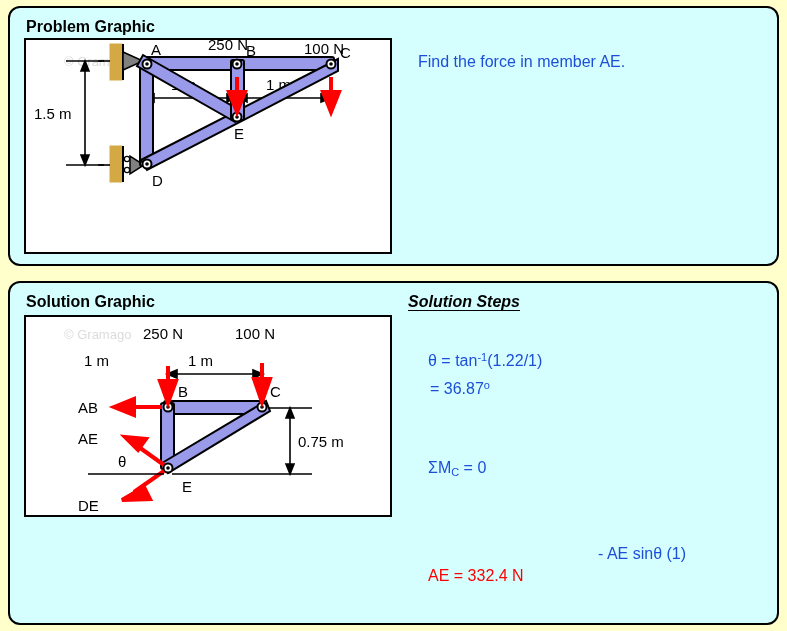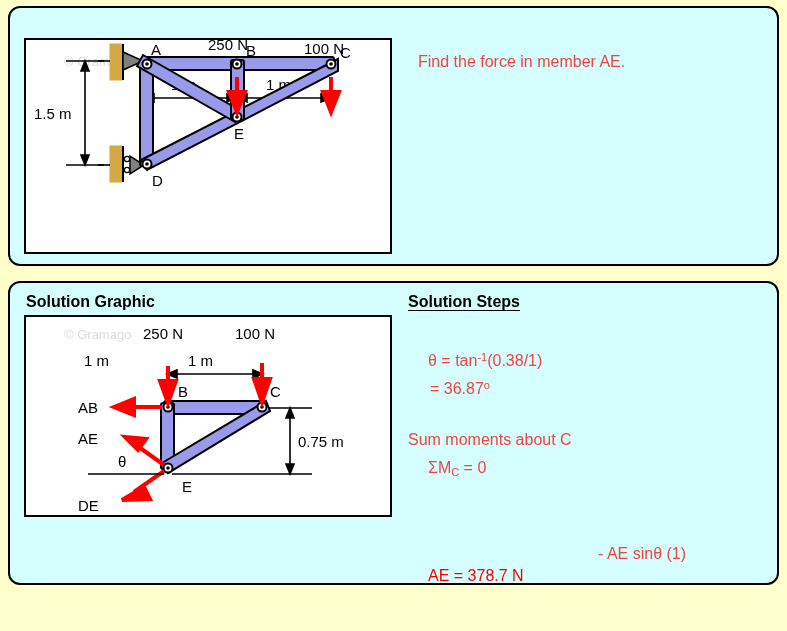--- a/index.html
+++ b/index.html
@@ -15,21 +15,21 @@
     overflow: hidden;
   }
   .panel {
     position: absolute;
     background: #d5ffff;
     border: 2px solid #000;
     border-radius: 12px;
     box-sizing: border-box;
   }
   #panel-problem { left: 8px;  top: 6px;   width: 771px; height: 260px; }
-  #panel-solution{ left: 8px;  top: 281px; width: 771px; height: 304px; }
+  #panel-solution{ left: 8px;  top: 281px; width: 771px; height: 344px; }
 
   .panel-title {
     position: absolute;
     font-weight: bold;
     font-size: 16px;
     color: #000;
     white-space: nowrap;
   }
   .underlined { text-decoration: underline; text-underline-offset: 3px; }
 
@@ -41,21 +41,21 @@
     overflow: hidden;
   }
   #problem-graphic-box  { left: 14px; top: 30px; width: 368px; height: 216px; }
   #solution-graphic-box { left: 14px; top: 32px; width: 368px; height: 202px; }
 
   .graphic-box svg { display: block; }
 
   .text-body {
     position: absolute;
     font-size: 16px;
-    color: #ef4444;
+    color: #1d4ed8;
     white-space: nowrap;
   }
   .answer { color: #ff0000; }
   .sub { font-size: 11px; vertical-align: -3px; }
   .sup { font-size: 11px; vertical-align: 5px; }
 
   .wm { fill: #dcdcdc; font-size: 13px; font-family: "Liberation Sans", sans-serif; }
   .lbl { font-family: "Liberation Sans", sans-serif; font-size: 15px; fill: #000; }
   .dim { font-family: "Liberation Sans", sans-serif; font-size: 15px; fill: #000; }
   .member { fill: #9a9aea; stroke: #000; stroke-width: 2; }
@@ -63,20 +63,21 @@
   .pinring { fill: #ffffff; stroke: #000; stroke-width: 2; }
   .force { stroke: #ff0000; stroke-width: 4; fill: #ff0000; }
   .dimline { stroke: #000; stroke-width: 1.6; fill: #000; }
   .refline { stroke: #000; stroke-width: 1.6; }
 </style>
 </head>
 <body>
 
 <div class="panel" id="panel-problem">
 
+  <div class="panel-title" style="left:16px; top:10px;">Problem Graphic</div>
 
   <div class="graphic-box" id="problem-graphic-box">
     <svg width="364" height="212" viewBox="0 0 364 212">
 
       <text class="wm" x="38" y="26">© Gramago</text>
 
       <g>
 
         <line class="dimline" x1="117" y1="48" x2="117" y2="78"></line>
         <line class="dimline" x1="211" y1="50" x2="211" y2="66"></line>
@@ -242,28 +243,27 @@
         <polygon class="dimline" points="264,157 260,147 268,147"></polygon>
         <text class="dim" x="272" y="130">0.75 m</text>
       </g>
 
       <text class="lbl" x="152" y="80">B</text>
       <text class="lbl" x="244" y="80">C</text>
       <text class="lbl" x="156" y="175">E</text>
     </svg>
   </div>
 
-  <div class="panel-title underlined" style="left:398px; top:10px;">Solution Steps</div>
-
-
-  <div class="text-body" style="left:418px; top:68px;"><span>θ = tan</span><span class="sup">-1</span><span>(0.38/1)</span></div>
+  <div class="panel-title underlined" style="left:398px; top:10px;font-style:italic;">Solution Steps</div>
+
+
+  <div class="text-body" style="left:418px; top:68px;"><span>θ = tan</span><span class="sup">-1</span><span>(1.22/1)</span></div>
 
   <div class="text-body" style="left:420px; top:96px;"><span>= 36.87</span><span class="sup">o</span></div>
 
-  <div class="text-body" style="left:398px; top:148px;">Sum moments about C</div>
 
   <div class="text-body" style="left:418px; top:176px;"><span>ΣM</span><span class="sub">C</span><span> = 0</span></div>
 
 
   <div class="text-body" style="left:588px; top:232px;margin-top:30px;">- AE sinθ (1)</div>
 
-  <div class="text-body answer" style="left:418px; top:284px;">AE = 378.7 N</div>
+  <div class="text-body answer" style="left:418px; top:284px;">AE = 332.4 N</div>
 </div>
 
 </body></html>

